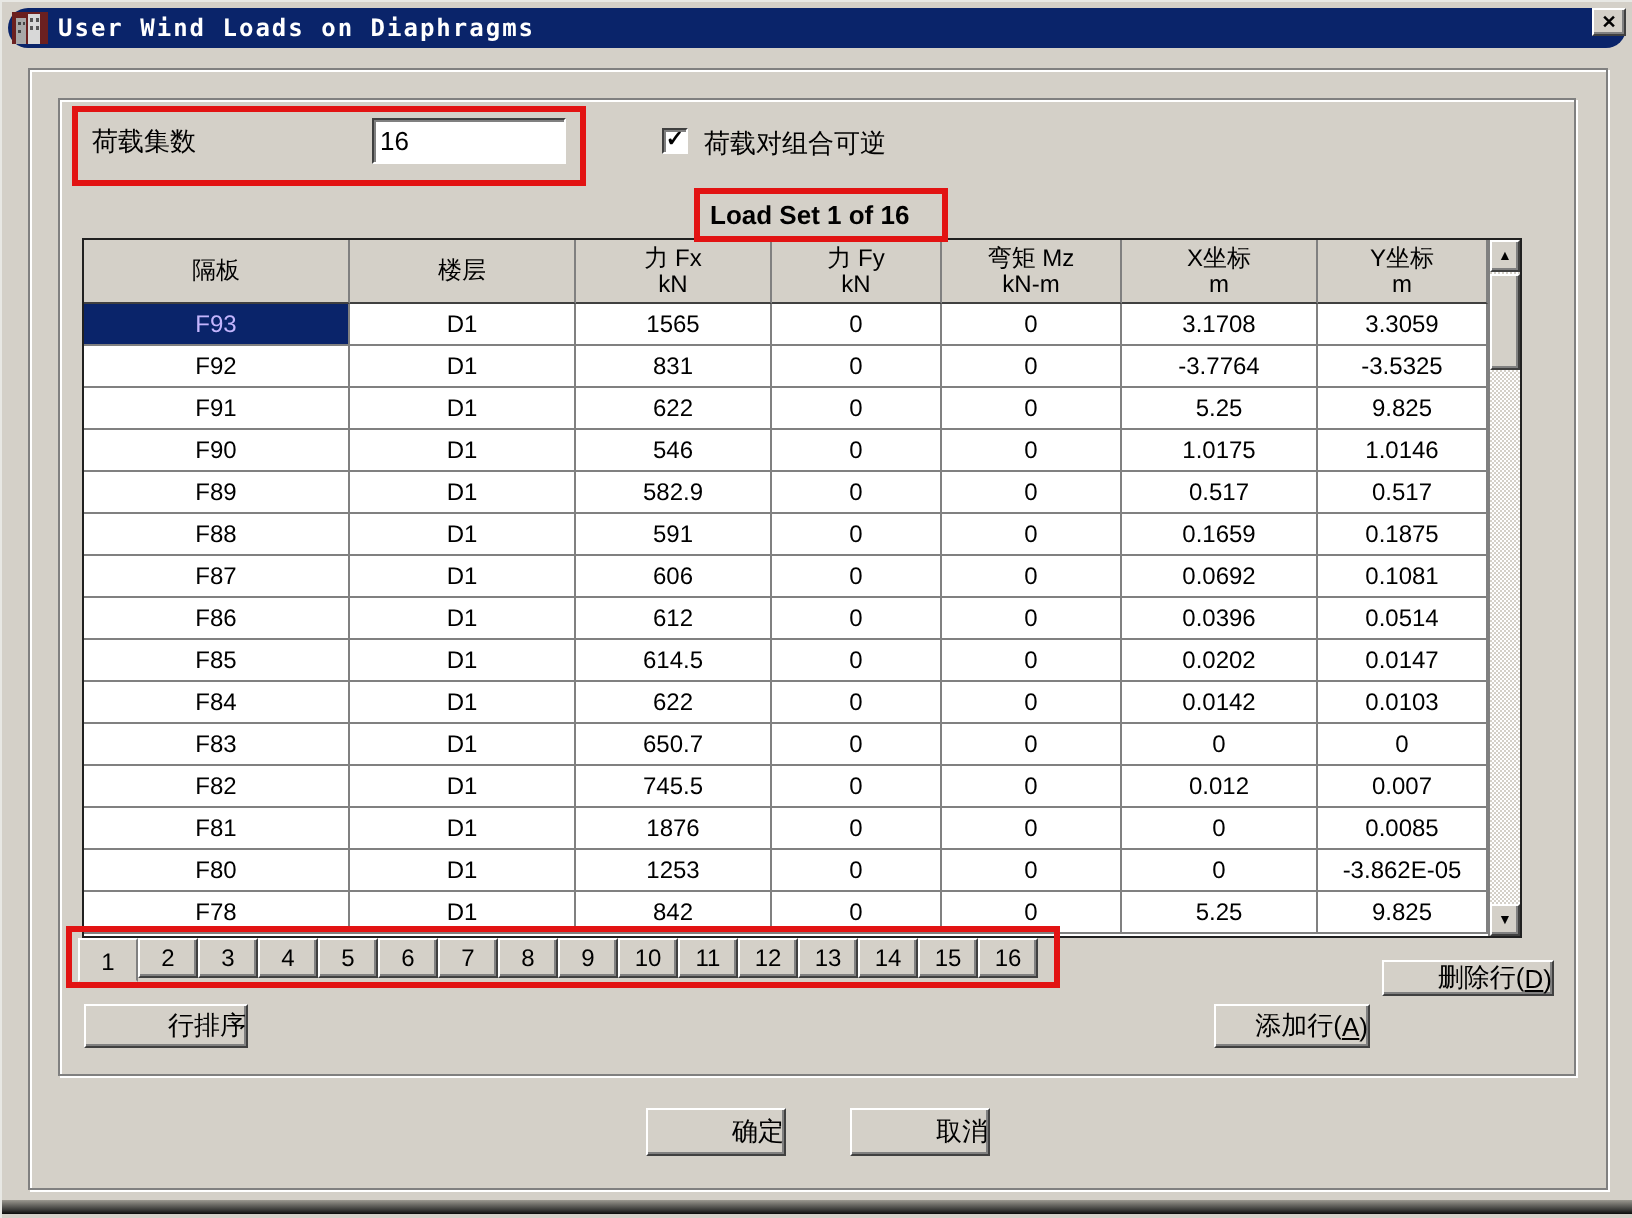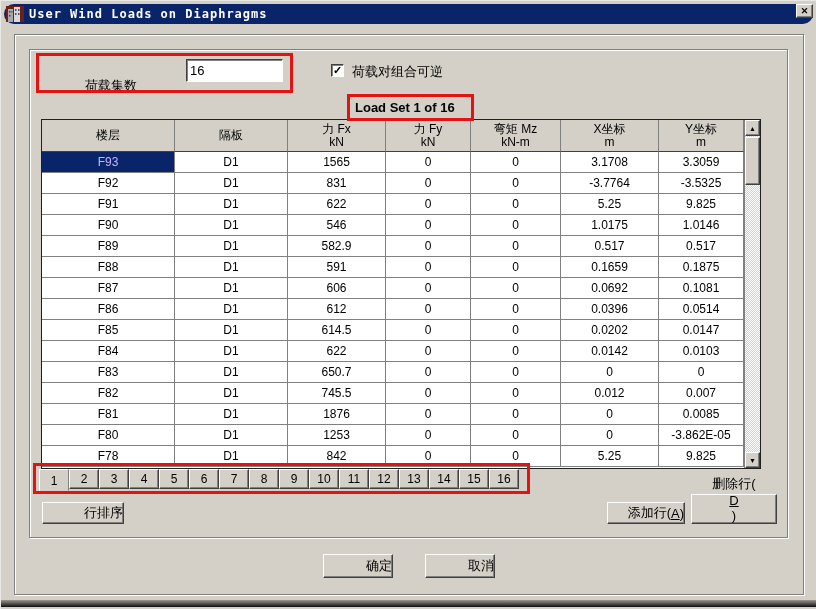--- a/index.html
+++ b/index.html
@@ -39,21 +39,21 @@
     position:absolute; left:28px; top:48px; width:759px; height:489px;
     border:1px solid #808080; box-shadow:1px 1px 0 #ffffff, inset 1px 1px 0 #ffffff;
   }
   .bottom-shadow {
     position:absolute; left:0; bottom:2px; width:816px; height:7px;
     background:linear-gradient(#9a978f,#3a3a38 70%,#0a0a0a);
   }
 
   
   .lbl { position:absolute; white-space:nowrap; }
-  #load-sets-label { left:45px; top:76px;margin-left:39px; }
+  #load-sets-label { left:45px; top:61px; }
   #load-sets-input {
     position:absolute; left:185px; top:58px; width:97px; height:23px;
     background:#fff; border:1px solid; border-color:#404040 #fff #fff #404040;
     box-shadow:inset 1px 1px 0 #808080;
     font-family:"Liberation Sans", sans-serif; font-size:13px; padding:2px 3px;
   }
   .checkbox {
     position:absolute; left:330px; top:63px; width:13px; height:13px;
     background:#fff; border:1px solid; border-color:#404040 #fff #fff #404040;
     box-shadow:inset 1px 1px 0 #808080;
@@ -137,21 +137,21 @@
   
   .btn {
     position:absolute; background:#d4d0c8;
     border:1px solid; border-color:#fff #404040 #404040 #fff;
     box-shadow:inset -1px -1px 0 #808080;
     display:flex; align-items:center; justify-content:flex-end;
     font-size:13px; cursor:default; white-space:nowrap;
   }
   #btn-rowsort { left:41px;  top:501px; width:82px; height:22px; }
   #btn-addrow  { left:606px; top:501px; width:78px; height:22px; }
-  #btn-delrow  { left:690px; top:493px; width:86px; height:30px;flex-direction:column; }
+  #btn-delrow  { left:690px; top:479px; width:86px; height:18px; }
   #btn-ok      { left:322px; top:553px; width:70px; height:24px; }
   #btn-cancel  { left:424px; top:553px; width:70px; height:24px; }
 </style>
 </head>
 <body>
 
 <div id="window">
 
   <div class="titlebar">
     <svg class="app-icon" viewBox="0 0 18 16">
@@ -183,24 +183,24 @@
     <span>✓</span>
   </div>
   <span class="lbl" id="reversible-label">荷载对组合可逆</span>
 
   <span class="lbl" id="load-set-indicator">Load Set 1 of 16</span>
   <div class="redbox" id="redbox-indicator"></div>
 
   <div class="table">
     <div class="thead">
         <div class="hcell">
+          <div>隔板</div>
+        </div>
+        <div class="hcell">
           <div>楼层</div>
-        </div>
-        <div class="hcell">
-          <div>隔板</div>
         </div>
         <div class="hcell">
           <div>力 Fx</div>
           <div>kN</div>
         </div>
         <div class="hcell">
           <div>力 Fy</div>
           <div>kN</div>
         </div>
         <div class="hcell">

